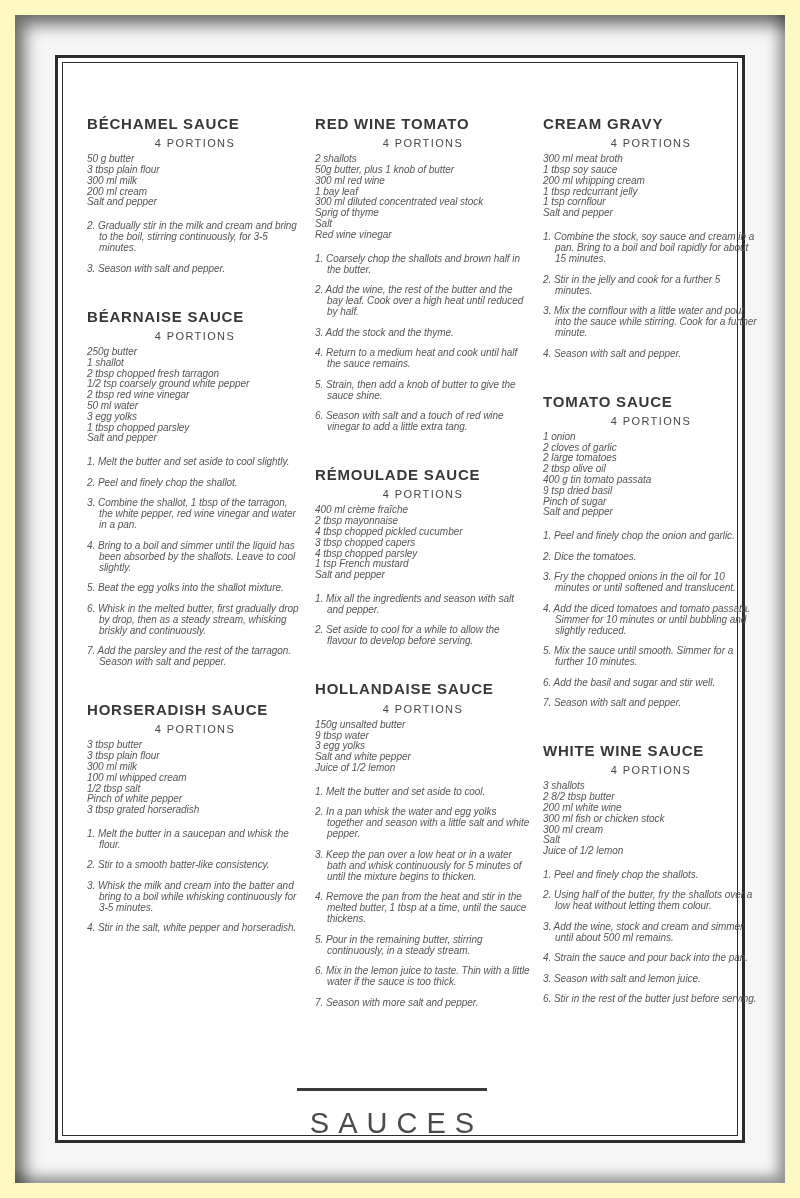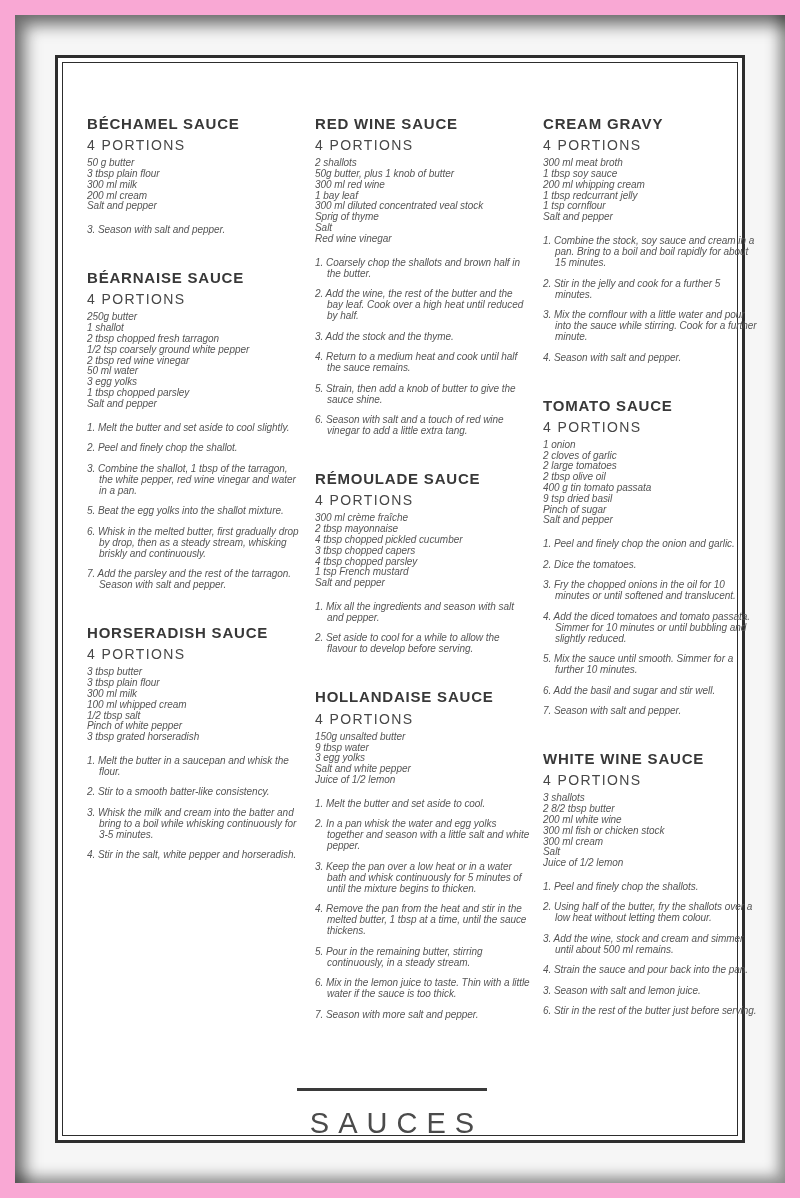--- a/index.html
+++ b/index.html
@@ -6,21 +6,21 @@
   html, body { width: 800px; height: 1198px; }
   body {
     font-family: "Liberation Sans", sans-serif;
     background: #0c0c0c;
     position: relative;
     overflow: hidden;
   }
   
   .frame {
     position: absolute; inset: 0;
-    background: #f9a8d4;
+    background: #fef9c3;
   }
   
   .mat {
     position: absolute; inset: 15px;
     background: #f6f6f6;
     box-shadow: inset 10px 10px 16px rgba(0,0,0,0.55),
                 inset -7px -7px 13px rgba(0,0,0,0.38);
   }
   
   .sheet {
@@ -46,24 +46,25 @@
   .recipe { margin-bottom: 34px; }
   .recipe-title {
     font-size: 15px;
     font-weight: 700;
     letter-spacing: 0.8px;
     color: #383838;
     margin-bottom: 5px;
     line-height: 1.15;
   }
   .portions {
-    font-size: 14px;
+    font-size: 11px;
     letter-spacing: 1.4px;
     color: #474747;
     margin-bottom: 5px;
+    text-align: center;
   }
   .ingredients { margin-bottom: 12px; }
   .ingredient {
     font-size: 10px;
     font-style: italic;
     line-height: 10.8px;
     color: #555555;
     letter-spacing: -0.05px;
   }
   .step {
@@ -112,20 +113,21 @@
                   <h2 class="recipe-title">BÉCHAMEL SAUCE</h2>
                   <div class="portions">4 PORTIONS</div>
                   <div class="ingredients">
                     <div class="ingredient">50 g butter</div>
                     <div class="ingredient">3 tbsp plain flour</div>
                     <div class="ingredient">300 ml milk</div>
                     <div class="ingredient">200 ml cream</div>
                     <div class="ingredient">Salt and pepper</div>
                   </div>
                   <div class="steps">
+                    <div class="step">2. Gradually stir in the milk and cream and bring to the boil, stirring continuously, for 3-5 minutes.</div>
                     <div class="step">3. Season with salt and pepper.</div>
                   </div>
                 </section>
                 <section class="recipe">
                   <h2 class="recipe-title">BÉARNAISE SAUCE</h2>
                   <div class="portions">4 PORTIONS</div>
                   <div class="ingredients">
                     <div class="ingredient">250g butter</div>
                     <div class="ingredient">1 shallot</div>
                     <div class="ingredient">2 tbsp chopped fresh tarragon</div>
@@ -133,20 +135,21 @@
                     <div class="ingredient">2 tbsp red wine vinegar</div>
                     <div class="ingredient">50 ml water</div>
                     <div class="ingredient">3 egg yolks</div>
                     <div class="ingredient">1 tbsp chopped parsley</div>
                     <div class="ingredient">Salt and pepper</div>
                   </div>
                   <div class="steps">
                     <div class="step">1. Melt the butter and set aside to cool slightly.</div>
                     <div class="step">2. Peel and finely chop the shallot.</div>
                     <div class="step">3. Combine the shallot, 1 tbsp of the tarragon, the white pepper, red wine vinegar and water in a pan.</div>
+                    <div class="step">4. Bring to a boil and simmer until the liquid has been absorbed by the shallots. Leave to cool slightly.</div>
                     <div class="step">5. Beat the egg yolks into the shallot mixture.</div>
                     <div class="step">6. Whisk in the melted butter, first gradually drop by drop, then as a steady stream, whisking briskly and continuously.</div>
                     <div class="step">7. Add the parsley and the rest of the tarragon. Season with salt and pepper.</div>
                   </div>
                 </section>
                 <section class="recipe">
                   <h2 class="recipe-title">HORSERADISH SAUCE</h2>
                   <div class="portions">4 PORTIONS</div>
                   <div class="ingredients">
                     <div class="ingredient">3 tbsp butter</div>
@@ -160,21 +163,21 @@
                   <div class="steps">
                     <div class="step">1. Melt the butter in a saucepan and whisk the flour.</div>
                     <div class="step">2. Stir to a smooth batter-like consistency.</div>
                     <div class="step">3. Whisk the milk and cream into the batter and bring to a boil while whisking continuously for 3-5 minutes.</div>
                     <div class="step">4.  Stir in the salt, white pepper and horseradish.</div>
                   </div>
                 </section>
               </div>
             <div class="column">
                 <section class="recipe">
-                  <h2 class="recipe-title">RED WINE SAUCE</h2>
+                  <h2 class="recipe-title">RED WINE TOMATO</h2>
                   <div class="portions">4 PORTIONS</div>
                   <div class="ingredients">
                     <div class="ingredient">2 shallots</div>
                     <div class="ingredient">50g butter, plus 1 knob of butter</div>
                     <div class="ingredient">300 ml red wine</div>
                     <div class="ingredient">1 bay leaf</div>
                     <div class="ingredient">300 ml diluted concentrated veal stock</div>
                     <div class="ingredient">Sprig of thyme</div>
                     <div class="ingredient">Salt</div>
                     <div class="ingredient">Red wine vinegar</div>
@@ -185,21 +188,21 @@
                     <div class="step">3. Add the stock and the thyme.</div>
                     <div class="step">4. Return to a medium heat and cook until half the sauce remains.</div>
                     <div class="step">5. Strain, then add a knob of butter to give the sauce shine.</div>
                     <div class="step">6. Season with salt and a touch of red wine vinegar to add a little extra tang.</div>
                   </div>
                 </section>
                 <section class="recipe">
                   <h2 class="recipe-title">RÉMOULADE SAUCE</h2>
                   <div class="portions">4 PORTIONS</div>
                   <div class="ingredients">
-                    <div class="ingredient">300 ml crème fraîche</div>
+                    <div class="ingredient">400 ml crème fraîche</div>
                     <div class="ingredient">2 tbsp mayonnaise</div>
                     <div class="ingredient">4 tbsp chopped pickled cucumber</div>
                     <div class="ingredient">3 tbsp chopped capers</div>
                     <div class="ingredient">4 tbsp chopped parsley</div>
                     <div class="ingredient">1 tsp French mustard</div>
                     <div class="ingredient">Salt and pepper</div>
                   </div>
                   <div class="steps">
                     <div class="step">1. Mix all the ingredients and season with salt and pepper.</div>
                     <div class="step">2. Set aside to cool for a while to allow the flavour to develop before serving.</div>

